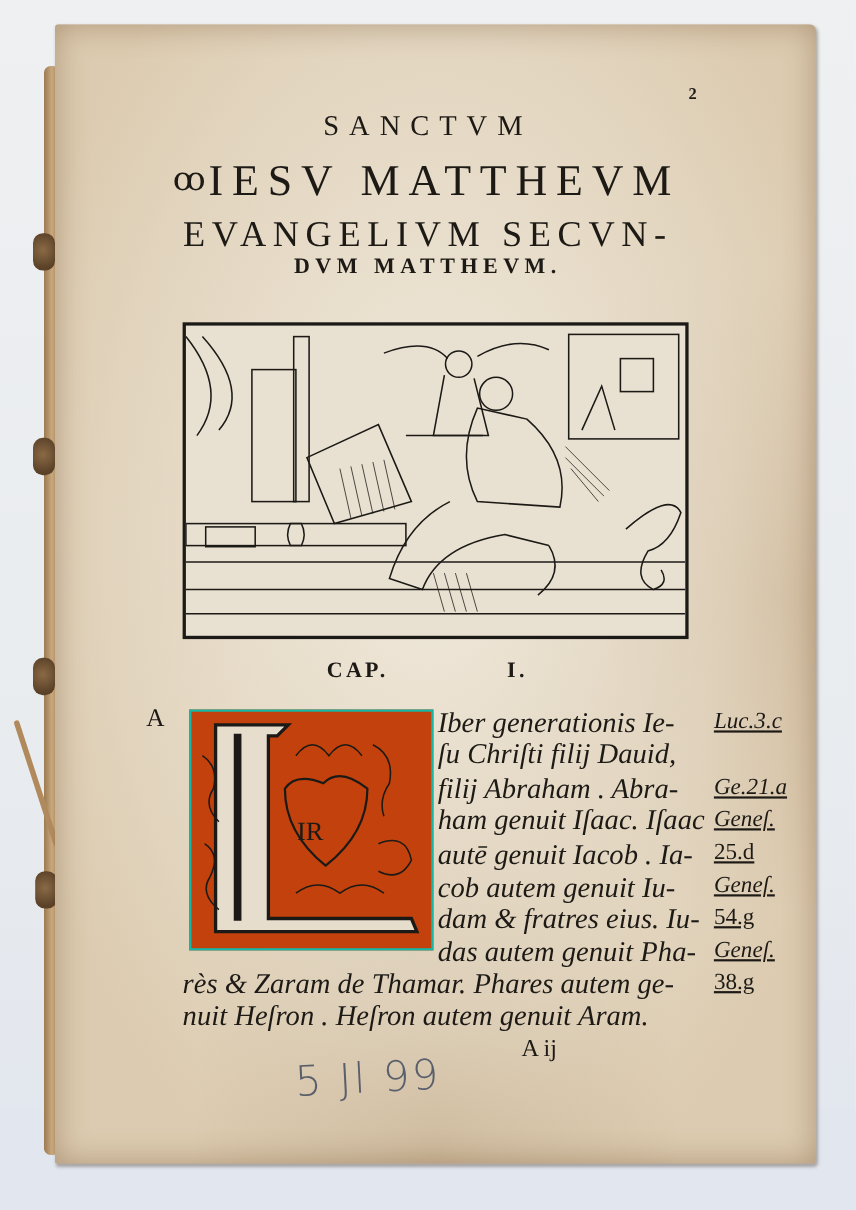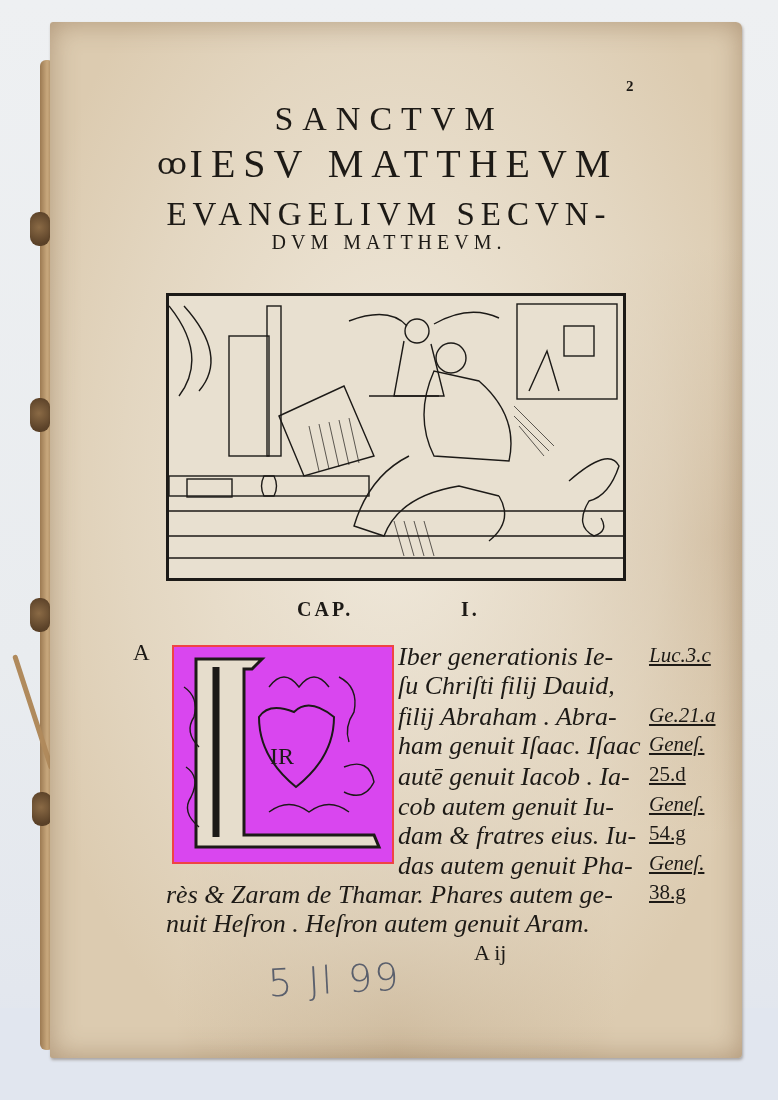--- a/index.html
+++ b/index.html
@@ -16,32 +16,32 @@
     border-radius:3px 6px 4px 2px;
     box-shadow: inset 0 0 28px rgba(120,85,50,0.45), 1px 2px 3px rgba(60,40,20,0.35);}
   .spine{position:absolute;left:40px;top:60px;width:14px;height:990px;
     background:linear-gradient(90deg,#9c7a52,#c7a77c 50%,#b8946a);border-radius:6px;}
   .knot{position:absolute;width:20px;height:34px;border-radius:9px;
     background:radial-gradient(circle at 45% 45%,#8a6a45,#5a4128 75%);}
   .thread{position:absolute;left:12px;top:655px;width:5px;height:120px;
     background:#b08a5c;transform:rotate(-18deg);transform-origin:top;border-radius:3px;}
   .sig{position:absolute;left:626px;top:78px;font-size:15px;font-weight:bold;}
   .title{position:absolute;left:0;width:778px;text-align:center;letter-spacing:6px;}
-  .t1{top:100px;font-size:34px;letter-spacing:9px;}
+  .t1{top:100px;font-size:26px;letter-spacing:9px;}
   .t2{top:140px;font-size:40px;letter-spacing:8px;}
   .t3{top:196px;font-size:33px;letter-spacing:6px;}
-  .t4{top:231px;font-size:20px;letter-spacing:5px;}
+  .t4{top:231px;font-size:20px;letter-spacing:5px;font-weight:bold;}
   .orn{position:absolute;left:157px;top:146px;font-size:30px;}
   .woodcut{position:absolute;left:166px;top:293px;width:454px;height:282px;
     border:3px solid #1c1a17;background:#e8e0d0;overflow:hidden;}
   .woodcut svg{position:absolute;left:0;top:0;}
   .cap{position:absolute;top:598px;font-size:20px;font-weight:bold;letter-spacing:3px;}
   .marg-a{position:absolute;left:133px;top:640px;font-size:23px;}
   .initial{position:absolute;left:172px;top:645px;width:218px;height:215px;
-    border:2px solid #ef4444;background:#d946ef;}
+    border:2px solid #14b8a6;background:#c2410c;}
   .initial svg{position:absolute;left:0;top:0;}
   .line{position:absolute;font-size:26px;white-space:nowrap;font-style:italic;}
   .note{position:absolute;left:649px;font-size:21px;font-style:italic;white-space:nowrap;text-decoration:underline;}
   .catch{position:absolute;left:474px;top:940px;font-size:22px;}
   .pencil{position:absolute;left:268px;top:958px;font-size:38px;color:#5a5f6c;
     font-family:"DejaVu Sans",sans-serif;font-weight:lighter;letter-spacing:2px;transform:rotate(-3deg);}
 </style>
 </head>
 <body>
 

